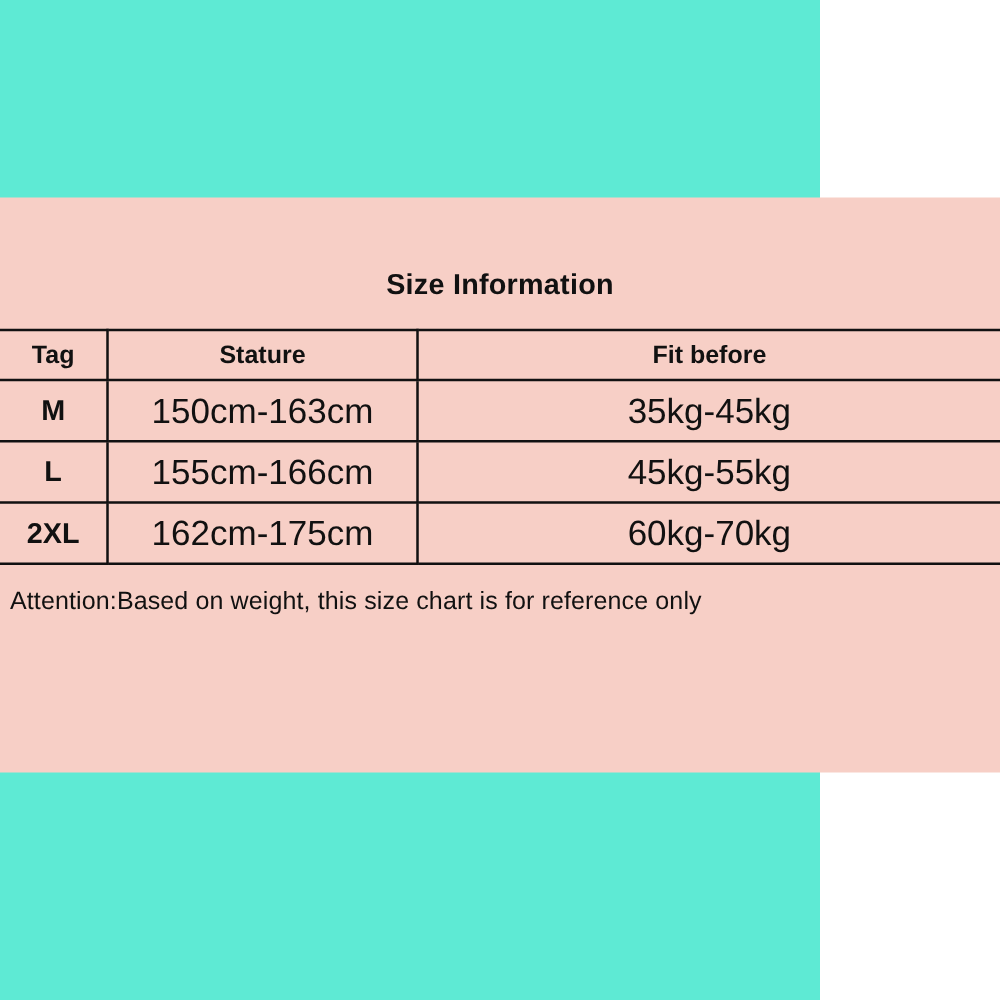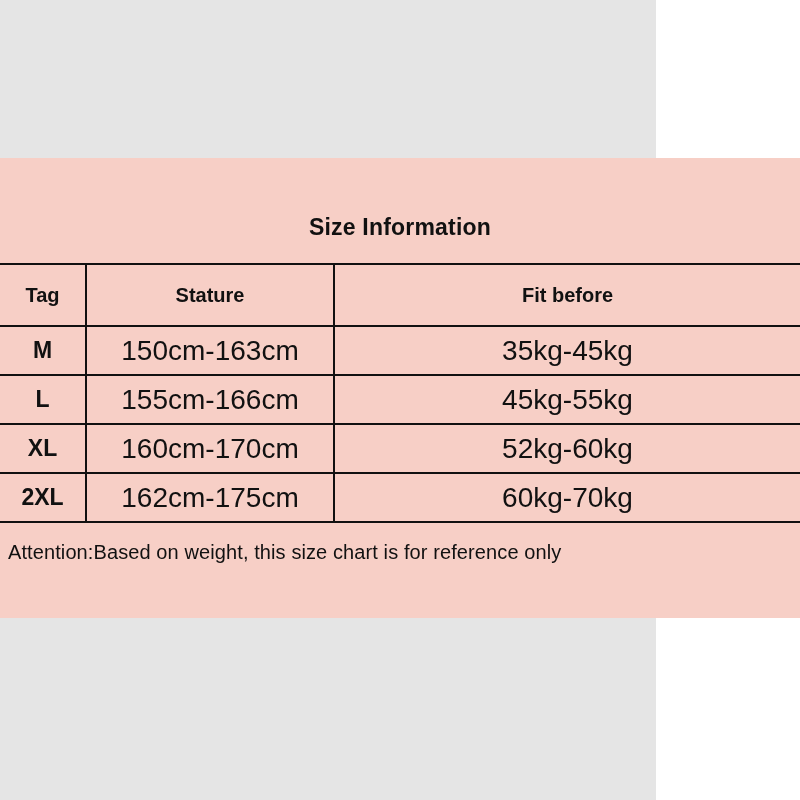--- a/index.html
+++ b/index.html
@@ -10,21 +10,21 @@
     width: 800px;
     height: 800px;
     background: #ffffff;
     font-family: "Liberation Sans", sans-serif;
     overflow: hidden;
   }
   #page {
     position: relative;
     width: 656px;
     height: 800px;
-    background: #e5e5e5;
+    background: #5eead4;
   }
   #size-card {
     position: absolute;
     left: 0;
     top: 158px;
     width: 800px;
     height: 460px;
     background: #f7cfc6;
     box-sizing: border-box;
   }
@@ -62,21 +62,21 @@
   table.size-table tr > *:first-child {
     border-left: none;
   }
   table.size-table tr > *:last-child {
     border-right: none;
   }
   table.size-table th {
     font-size: 20px;
     font-weight: bold;
     height: 38px;
-    padding: 11px;
+    padding: 0;
   }
   table.size-table td {
     font-size: 28px;
     height: 47px;
     padding: 0;
     border-top: none;
   }
   table.size-table td.tag-cell {
     font-weight: bold;
     font-size: 23px;
@@ -119,25 +119,20 @@
           <td class="tag-cell">M</td>
           <td>150cm-163cm</td>
           <td>35kg-45kg</td>
         </tr>
         <tr>
           <td class="tag-cell">L</td>
           <td>155cm-166cm</td>
           <td>45kg-55kg</td>
         </tr>
         <tr>
-          <td class="tag-cell">XL</td>
-          <td>160cm-170cm</td>
-          <td>52kg-60kg</td>
-        </tr>
-        <tr>
           <td class="tag-cell">2XL</td>
           <td>162cm-175cm</td>
           <td>60kg-70kg</td>
         </tr>
       </tbody>
     </table>
 
     <div class="attention">Attention:Based on weight, this size chart is for reference only</div>
 
   </div>

